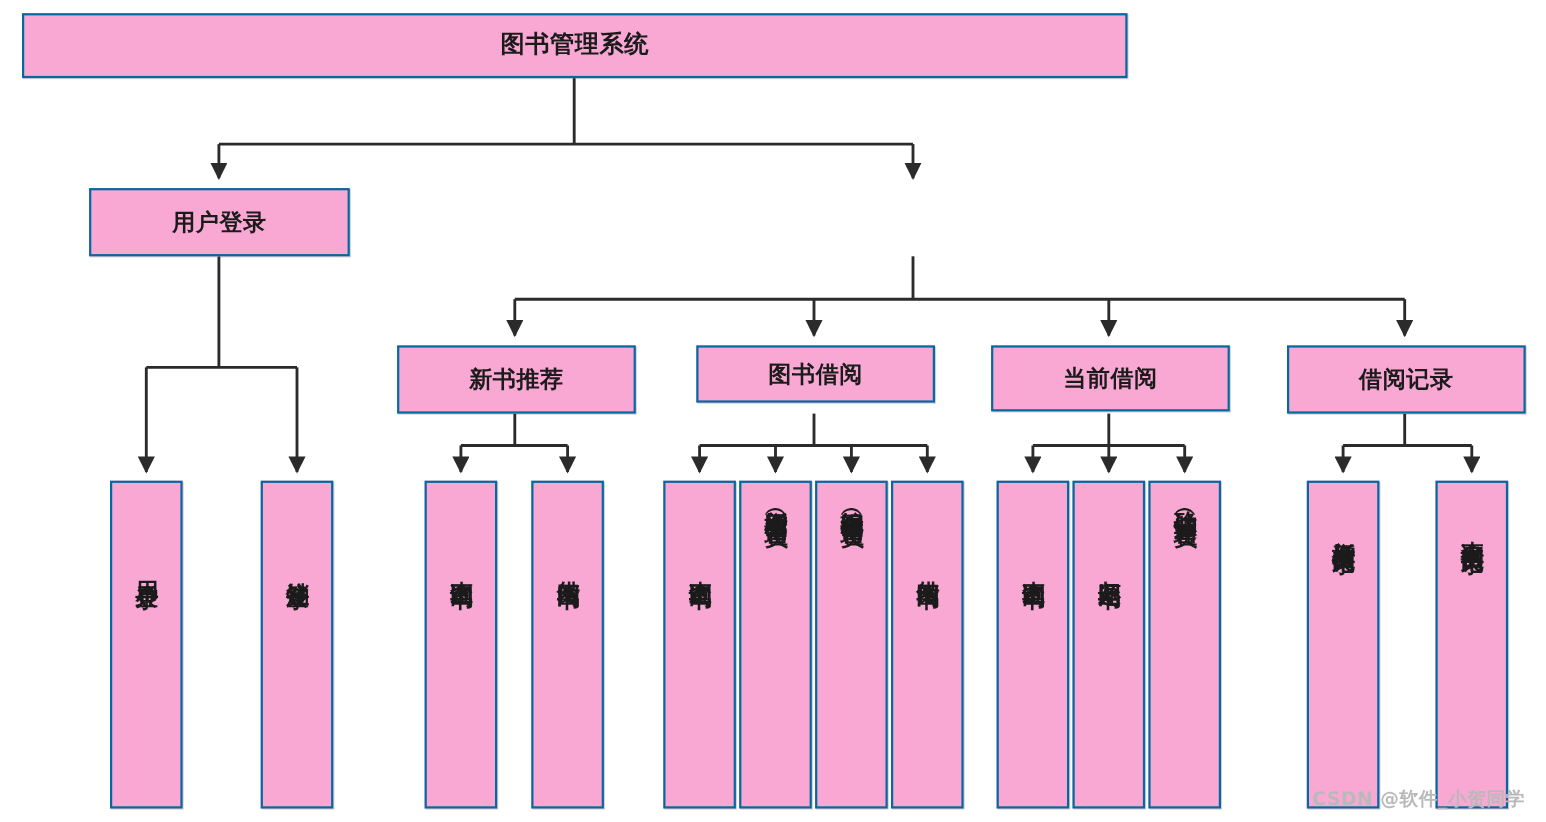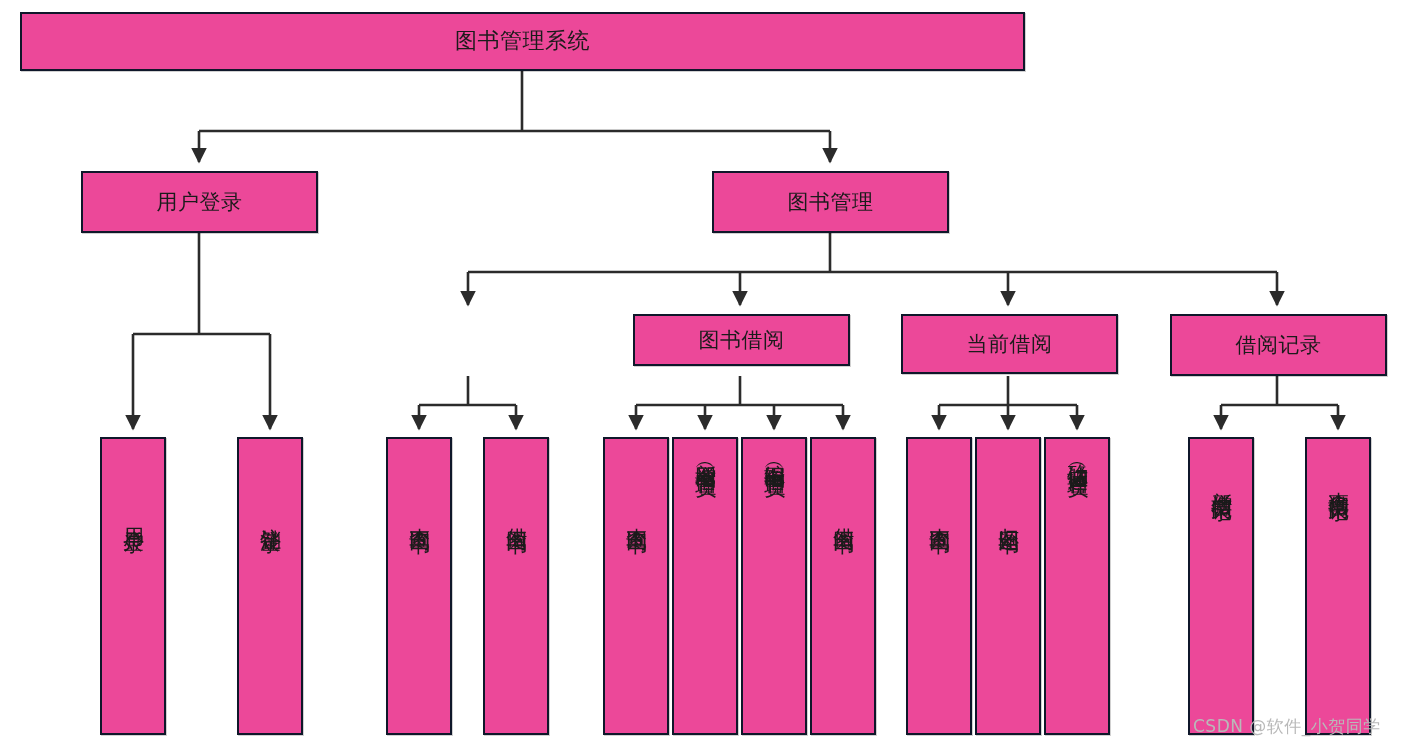--- a/index.html
+++ b/index.html
@@ -20,26 +20,27 @@
     position: absolute;
     left: 0;
     top: 0;
     width: 1405px;
     height: 747px;
     pointer-events: none;
   }
   .node {
     position: absolute;
     box-sizing: border-box;
-    background: #ec4899;
-    border: 2px solid #0f172a;
+    background: #f9a8d4;
+    border: 2px solid #0369a1;
     display: flex;
     align-items: center;
     justify-content: center;
     box-shadow: 1px 1px 0 rgba(0,0,0,0.18);
+    font-weight: bold;
   }
   .node .label {
     color: #1b1b1b;
     line-height: 1.28;
     text-align: center;
     letter-spacing: 0.5px;
     white-space: nowrap;
   }
   .node.horizontal .label {
     font-size: 21px;
@@ -63,20 +64,21 @@
   .node.vertical.tall .label {
     padding-top: 0;
   }
   .watermark {
     position: absolute;
     color: #b9b9b9;
     font-size: 17px;
     letter-spacing: 0.5px;
     white-space: nowrap;
     font-family: "DejaVu Sans", "Liberation Sans", sans-serif;
+    font-weight: bold;
   }
 </style>
 </head>
 <body>
 
 <div id="canvas">
 
   <svg class="connectors" viewBox="0 0 1405 747" xmlns="http://www.w3.org/2000/svg">
     <defs>
       <marker id="arrow" viewBox="0 0 10 10" refX="9" refY="5" markerWidth="6" markerHeight="6" orient="auto-start-reverse">
@@ -127,24 +129,24 @@
     </g>
   </svg>
 
   <div class="node root horizontal" style="left:20px; top:12px; width:1005px; height:59px;">
     <span class="label">图书管理系统</span>
   </div>
 
   <div class="node horizontal" style="left:81px; top:171px; width:237px; height:62px;">
     <span class="label">用户登录</span>
   </div>
-  <div class="node horizontal" style="left:712px; top:171px; width:237px; height:62px;">
-    <span class="label">图书管理</span>
-  </div>
-
+
+  <div class="node horizontal" style="left:361px; top:314px; width:217px; height:62px;">
+    <span class="label">新书推荐</span>
+  </div>
   <div class="node horizontal" style="left:633px; top:314px; width:217px; height:52px;">
     <span class="label">图书借阅</span>
   </div>
   <div class="node horizontal" style="left:901px; top:314px; width:217px; height:60px;">
     <span class="label">当前借阅</span>
   </div>
   <div class="node horizontal" style="left:1170px; top:314px; width:217px; height:62px;">
     <span class="label">借阅记录</span>
   </div>
 

